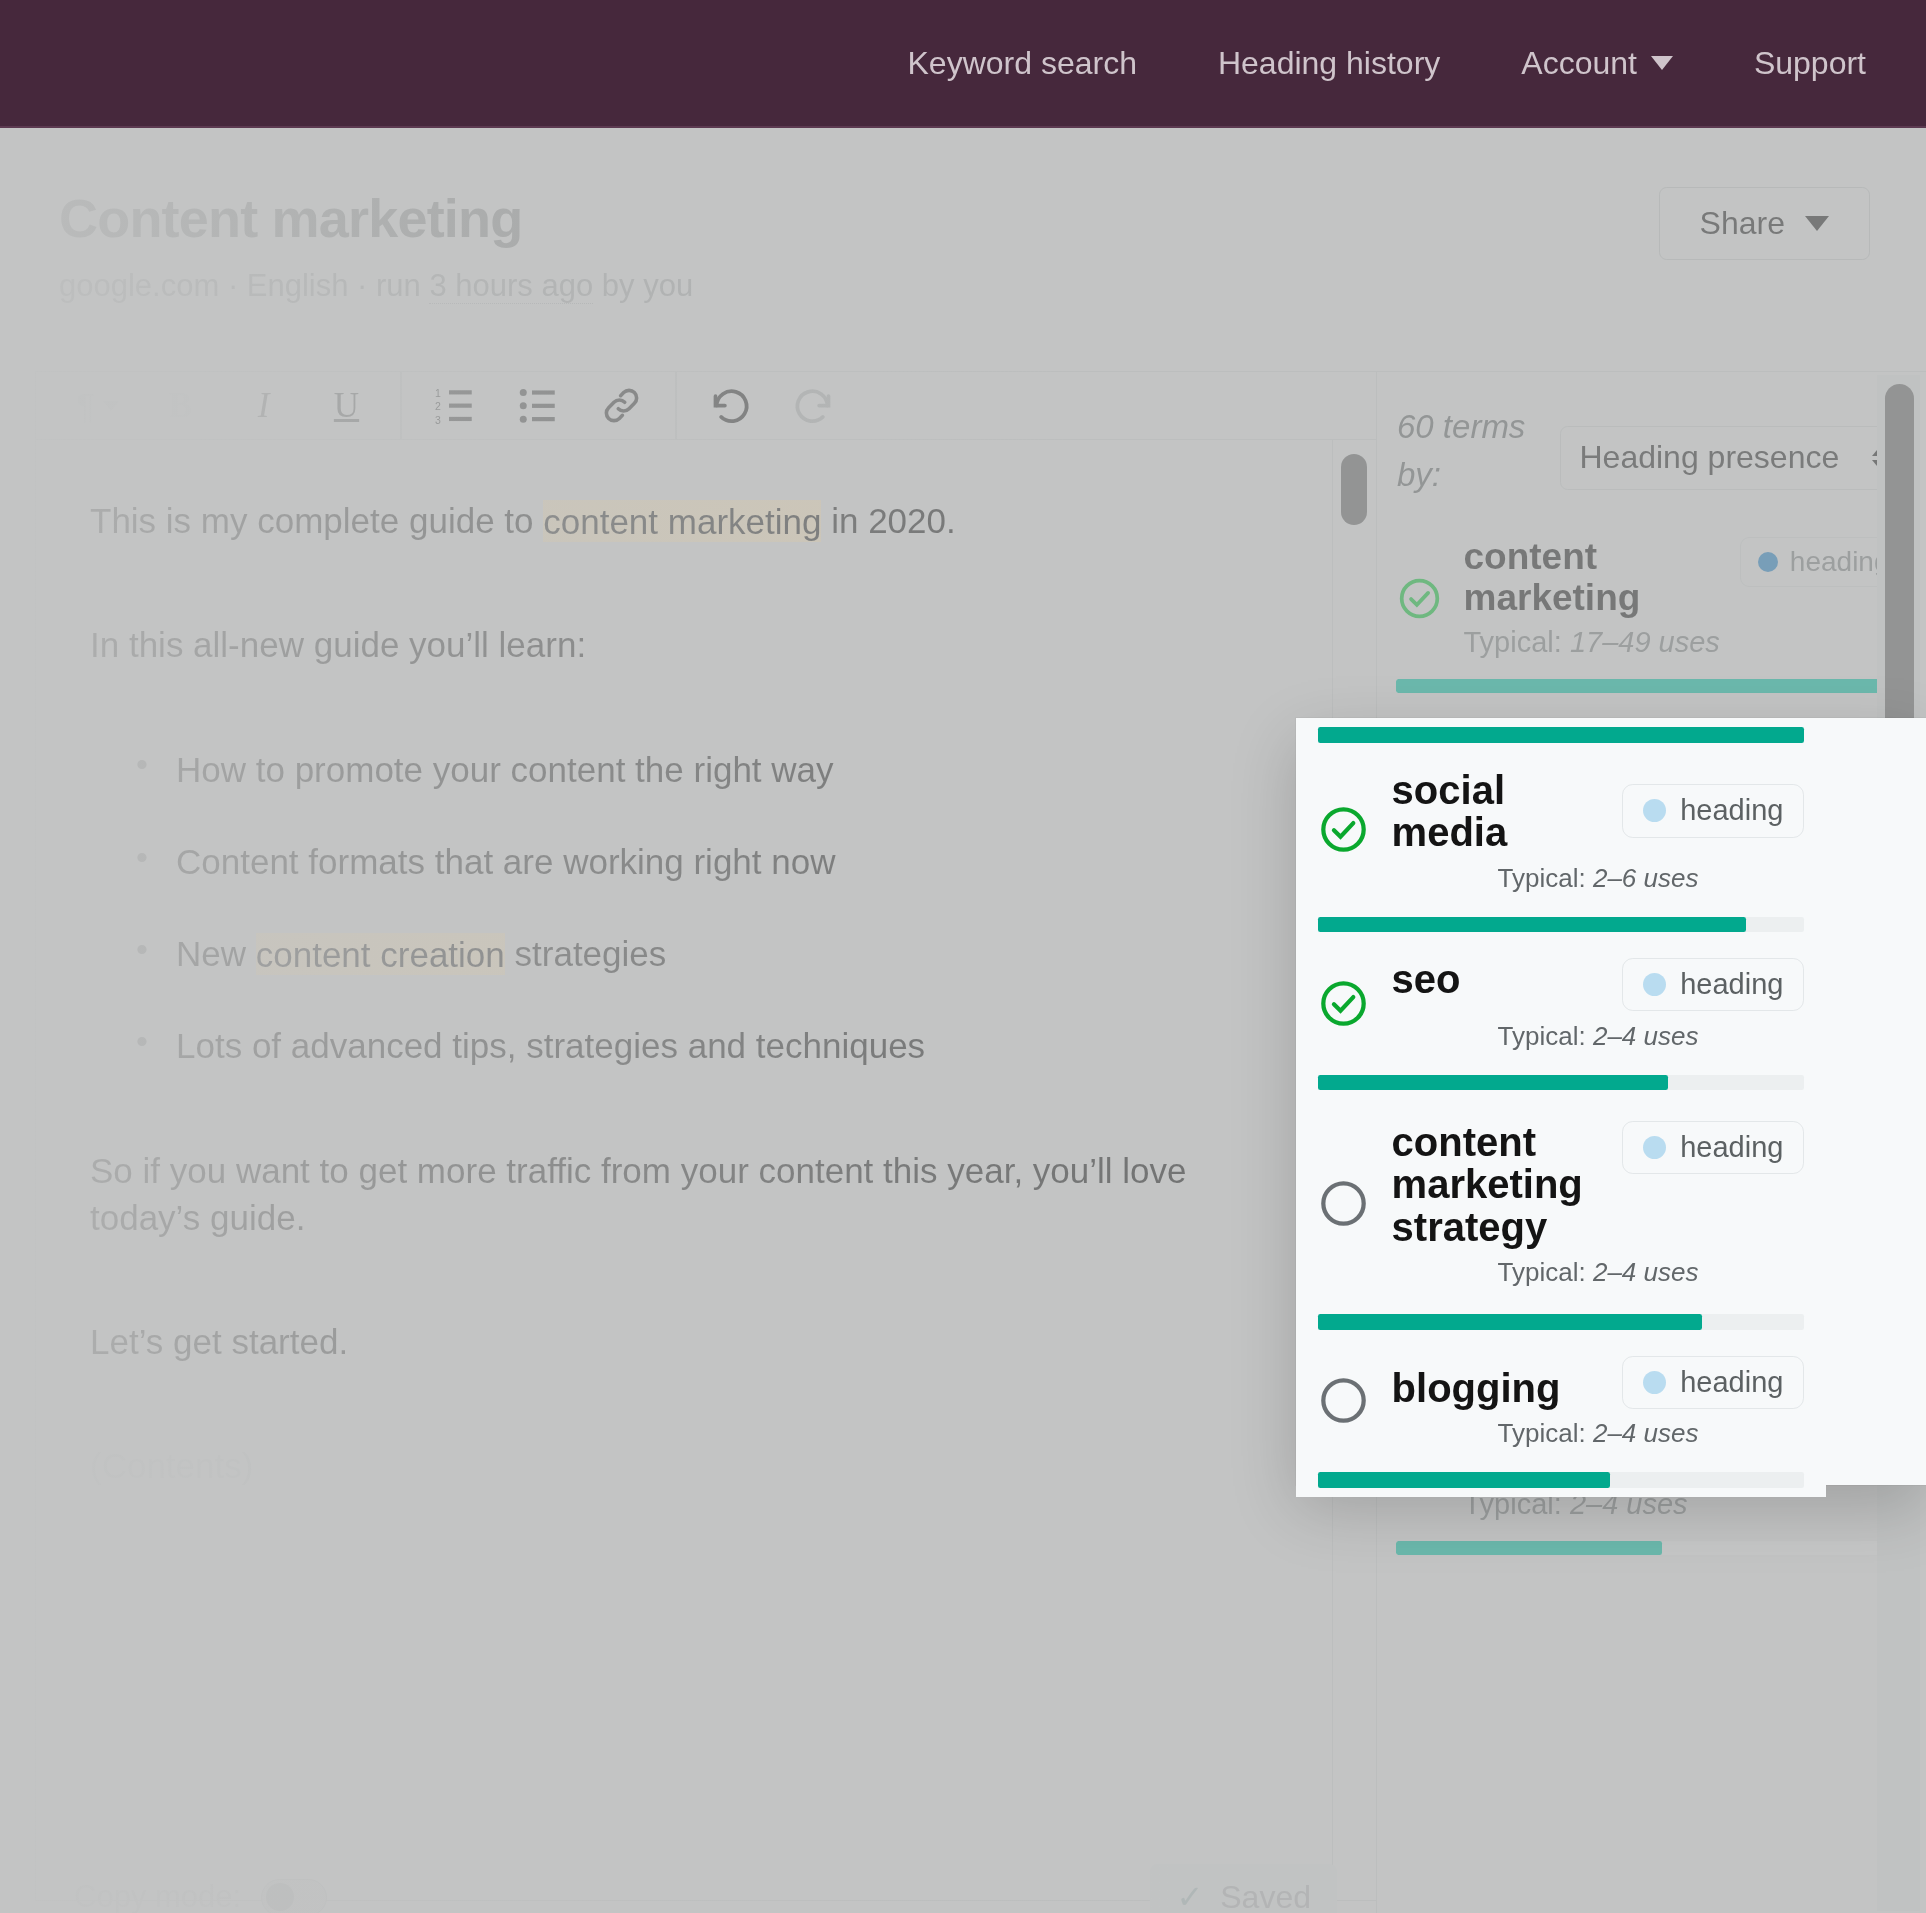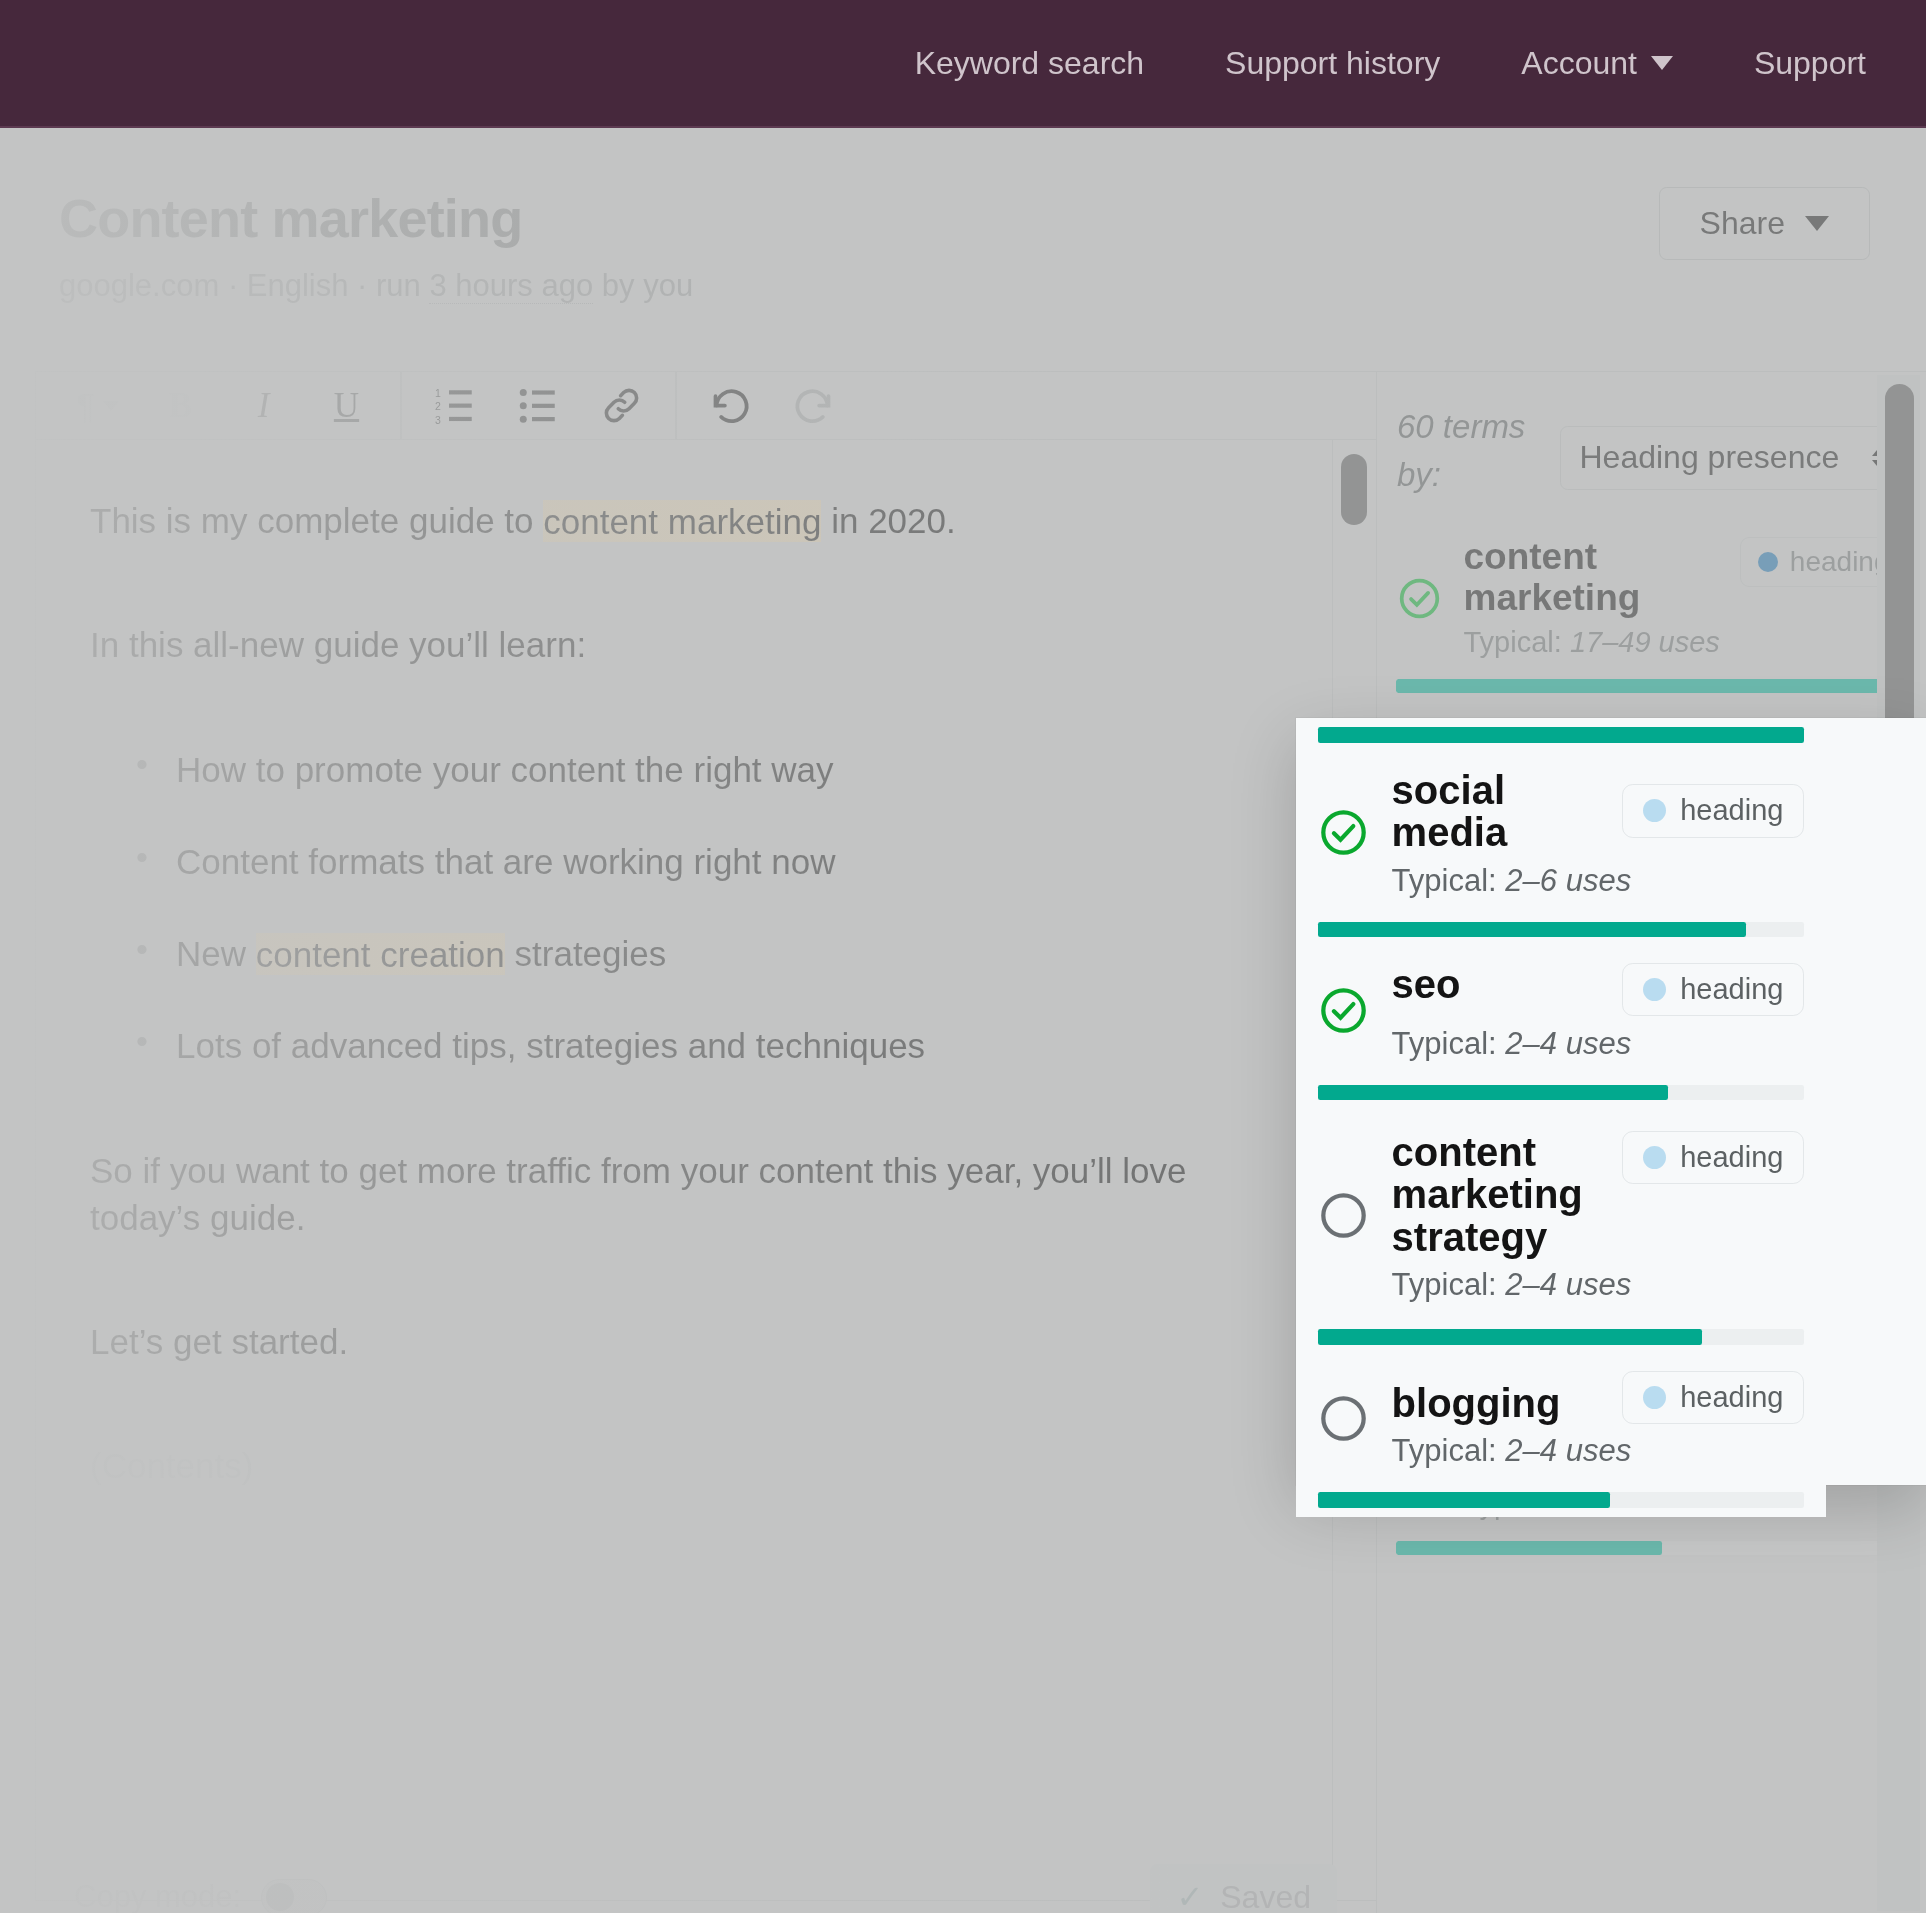--- a/index.html
+++ b/index.html
@@ -216,39 +216,39 @@
     box-shadow: 0 0 0 0.8px rgba(0,0,0,0.04), 0 23px 62px rgba(0,0,0,0.18);
   }
   #popup-list { position: absolute; left: 0; top: 0; width: 530px; }
   .pop-row { position: relative; background: #f7f9fa; padding: 0 21.6px; }
   .pop-bar-track { height: 15.4px; background: #eceff0; border-radius: 2.3px; }
   .pop-bar-fill { height: 100%; background: #02a98e; border-radius: 2.3px; }
   .pop-inner { display: flex; align-items: center; gap: 23px; padding: 26px 0 23px 0; }
   .pop-status { width: 51px; flex: 0 0 51px; display: flex; justify-content: center; }
   .pop-main { flex: 1; min-width: 0; }
   .pop-name { font-size: 40px; font-weight: bold; color: #141414; line-height: 1.06; }
-  .pop-typ { font-size: 31px; color: #62676a; margin-top: 9.2px; }
+  .pop-typ { font-size: 26px; color: #62676a; margin-top: 9.2px; text-align: center; }
   .pop-typ i { font-style: italic; }
   .pop-badge {
     display: inline-flex; align-items: center; gap: 14px;
     border: 1.5px solid #e3e7e9; border-radius: 10.8px;
     padding: 9.2px 20px; font-size: 29px; color: #5c6163;
     white-space: nowrap; background: #f7f9fa;
   }
   .pop-badge .dot { width: 23px; height: 23px; border-radius: 50%; background: #b9dcf0; }
 </style>
 </head>
 <body>
 
 <div id="topnav">
   <div class="nav-item">
     <span>Keyword search</span>
   </div>
   <div class="nav-item">
-    <span>Support history</span>
+    <span>Heading history</span>
   </div>
   <div class="nav-item">
     <span>Account</span>
     <span class="caret-down"></span>
   </div>
   <div class="nav-item">
     <span>Support</span>
   </div>
 </div>
 

